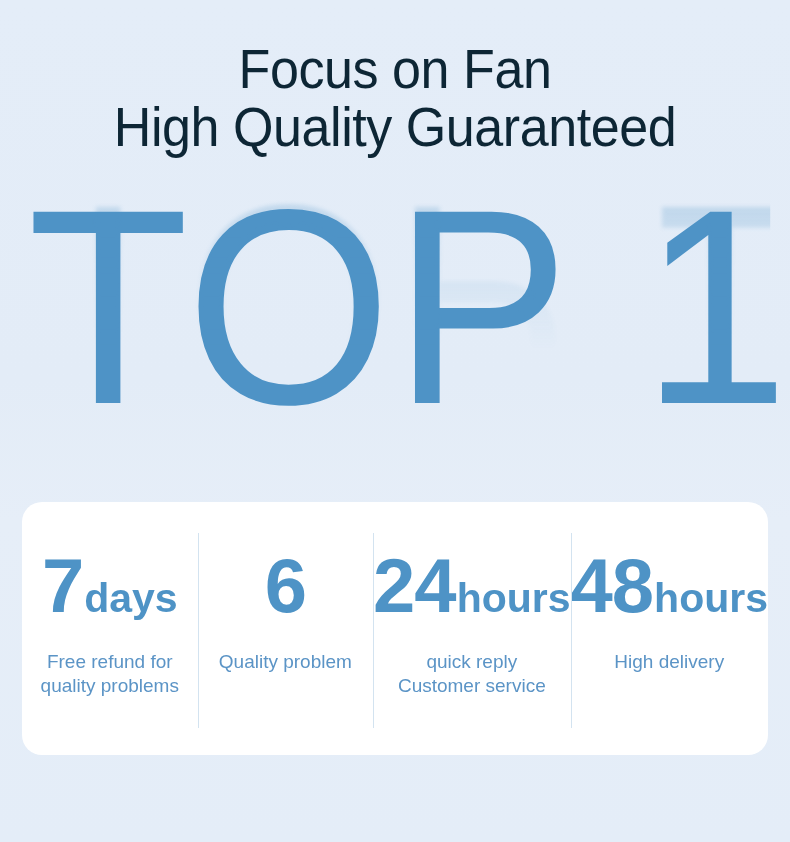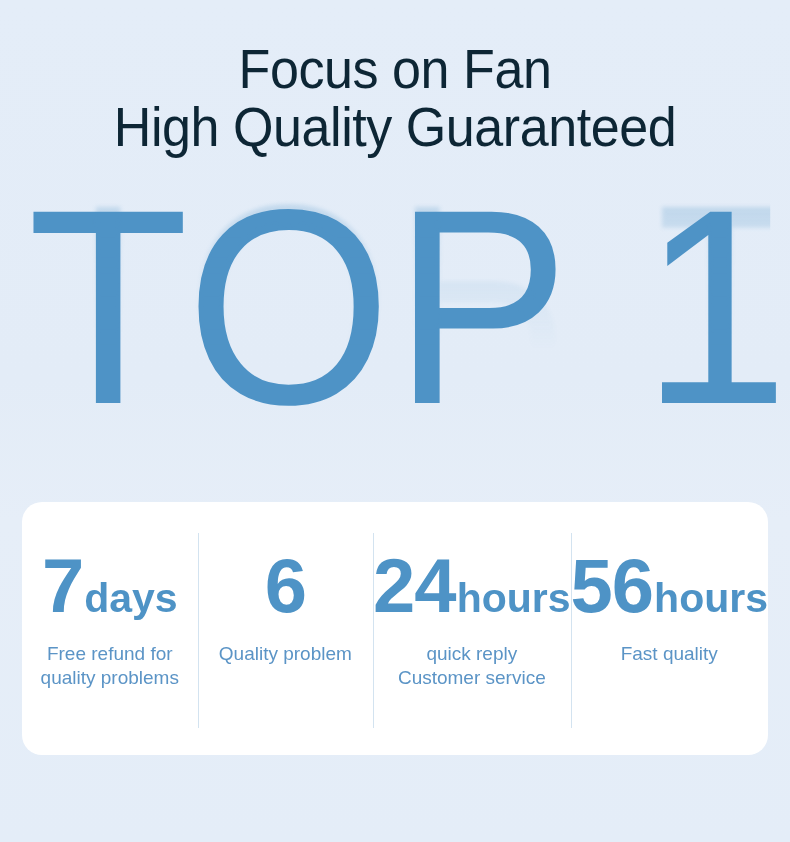--- a/index.html
+++ b/index.html
@@ -132,21 +132,21 @@
   }
   .stat-unit {
     font-family: "Liberation Sans Narrow", "Liberation Sans", sans-serif;
     font-size: 41px;
     line-height: 33px;
     font-weight: 700;
     letter-spacing: 0px;
     margin-left: 1px;
   }
   .stat-desc {
-    margin-top: 24px;
+    margin-top: 32px;
     text-align: center;
     color: #5b94c6;
     font-family: "Liberation Sans Narrow", "Liberation Sans", sans-serif;
     font-size: 19px;
     line-height: 24px;
     font-weight: 400;
     max-width: 170px;
   }
   .stat-desc-line { display: block; white-space: nowrap; }
 </style>
@@ -193,22 +193,22 @@
       <span class="stat-unit">hours</span>
     </div>
     <div class="stat-desc">
       <span class="stat-desc-line">quick reply</span>
       <span class="stat-desc-line">Customer service</span>
     </div>
   </div>
 
   <div class="stat">
     <div class="stat-value">
-      <span class="stat-number">56</span>
+      <span class="stat-number">48</span>
       <span class="stat-unit">hours</span>
     </div>
     <div class="stat-desc">
-      <span class="stat-desc-line">Fast quality</span>
+      <span class="stat-desc-line">High delivery</span>
       <span class="stat-desc-line"></span>
     </div>
   </div>
 
 </div>
 
 </body></html>

